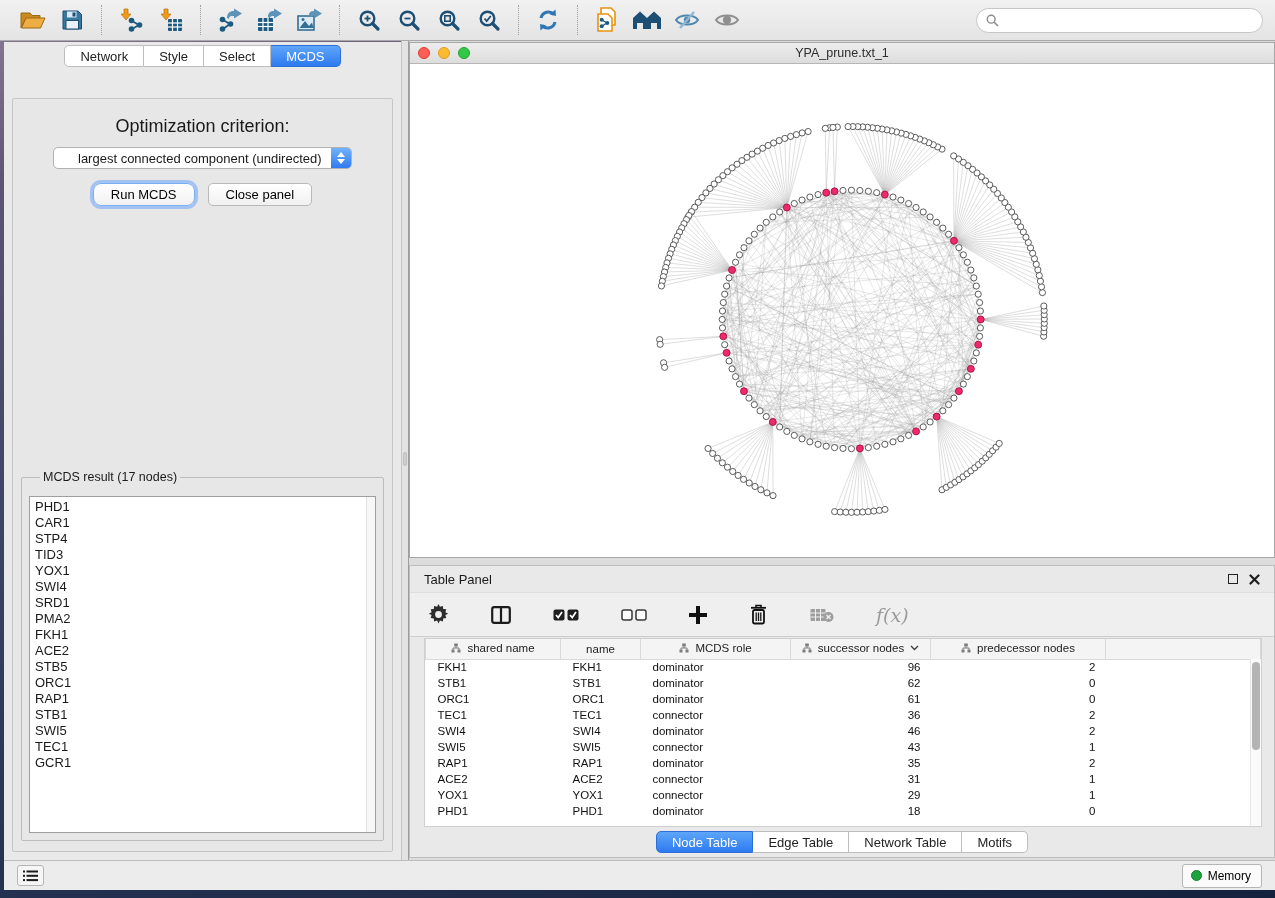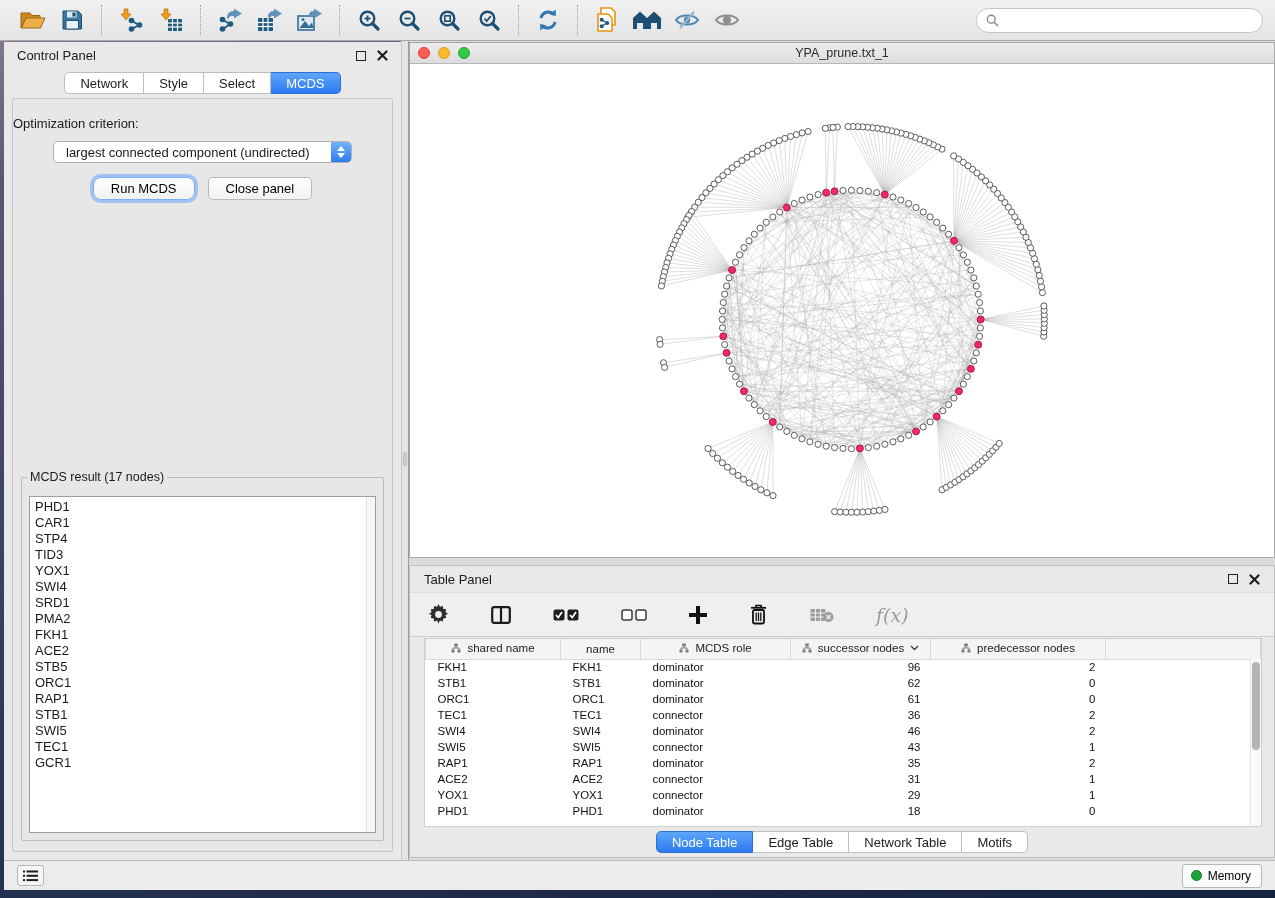--- a/index.html
+++ b/index.html
@@ -32,35 +32,35 @@
   .panel-icons { margin-left:auto; display:flex; align-items:center; gap:11px; }
   .float-box { width:10px; height:10px; border:1.6px solid #222; display:inline-block; }
   .cp-tabs { display:flex; justify-content:center; margin-top:3px;text-align:center; }
   .tab { height:22px; display:flex; align-items:center; padding:0 15px; background:#fff;
     border:1px solid #bdbdbd; border-left-width:0; font-size:13px; cursor:pointer; color:#222; }
   .tab:first-child { border-left-width:1px; border-radius:5px 0 0 5px; }
   .tab:last-child { border-radius:0 5px 5px 0; }
   .tab.active { background:linear-gradient(#5ea6f9,#2d7af0); border-color:#2d6fd6; color:#fff; }
   .cp-body { position:absolute; left:8px; right:8px; top:56px; bottom:8px;
     background:#e7e7e7; border:1px solid #c6c6c6; border-radius:2px; }
-  .opt-label { text-align:left; margin-top:17px; font-size:13px; }
+  .opt-label { text-align:center; margin-top:17px; font-size:18px; }
   .select { position:relative; margin:10px 40px 0; height:22px; background:#fff;
     border:1px solid #b2b2b2; border-radius:5px; display:flex; align-items:center;
-    padding-left:12px; font-size:13px; cursor:pointer; }
+    padding-left:24px; font-size:13px; cursor:pointer; }
   .stepper { position:absolute; right:0; top:0; bottom:0; width:20px;
     background:linear-gradient(#72b3fb,#2e7bf0); border-radius:0 4px 4px 0;
     display:flex; flex-direction:column; align-items:center; justify-content:center; gap:2px; }
   .btn-row { display:flex; justify-content:center; gap:13px; margin-top:14px; }
   .mac-btn { height:23px; padding:0 17px; background:linear-gradient(#ffffff,#f1f1f1);
     border:1px solid #b9b9b9; border-radius:5px; font-size:13px; cursor:pointer;
     font-family:"Liberation Sans","DejaVu Sans",sans-serif; }
   .mac-btn.focus { box-shadow:0 0 0 3px rgba(105,165,250,.55); border-color:#7aaef5;border-radius:8px; }
   .group { position:absolute; left:8px; right:8px; top:371px; height:371px;
     border:1px solid #bdbdbd; border-radius:2px; }
-  .group legend { font-size:12.5px; margin-left:5px; padding:0 3px; }
+  .group legend { font-size:12.5px; margin-left:18px; padding:0 3px; }
   .listbox { position:absolute; left:7px; right:7px; top:12px; bottom:7px; background:#fff;
     border:1px solid #9e9e9e; font-size:13px; line-height:16px; padding:2px 0 0 5px; overflow:hidden; }
   .list-scroll { position:absolute; right:0; top:0; bottom:0; width:9px;
     background:#f7f7f7; border-left:1px solid #e3e3e3; }
   .list-item { height:16px; white-space:nowrap; }
 
   
   .v-divider { position:absolute; left:397px; top:0; width:8px; bottom:0; background:#e3e3e3;
     border-left:1px solid #c4c4c4; border-right:1px solid #9d9d9d; cursor:col-resize; }
   .v-divider .grip { position:absolute; left:1px; right:1px; top:411px; height:14px;
@@ -278,32 +278,20 @@
         <circle cx="5.2" cy="5.2" r="3.9" fill="none" stroke="#8a8a8a" stroke-width="1.4"></circle>
         <line x1="8.2" y1="8.2" x2="12" y2="12" stroke="#8a8a8a" stroke-width="1.6"></line>
       </svg>
       <input placeholder="" style="">
     </div>
   </div>
 
   <div class="content">
 
     <div class="control-panel">
-      <div class="cp-header">
-        <span>Control Panel</span>
-        <span class="panel-icons">
-          <span class="float-box"></span>
-          <svg width="11" height="11" viewBox="0 0 11 11">
-            <g stroke="#1c1c1c" stroke-width="2.2" stroke-linecap="round">
-                  <line x1="1.5" y1="1.5" x2="9.5" y2="9.5"></line>
-                  <line x1="9.5" y1="1.5" x2="1.5" y2="9.5"></line>
-                </g>
-          </svg>
-        </span>
-      </div>
       <div class="cp-tabs">
             <span class="tab">Network</span>
             <span class="tab">Style</span>
             <span class="tab">Select</span>
             <span class="tab active">MCDS</span>
           </div>
       <div class="cp-body">
         <div class="opt-label">Optimization criterion:</div>
         <div class="select">
           <span>largest connected component (undirected)</span>

